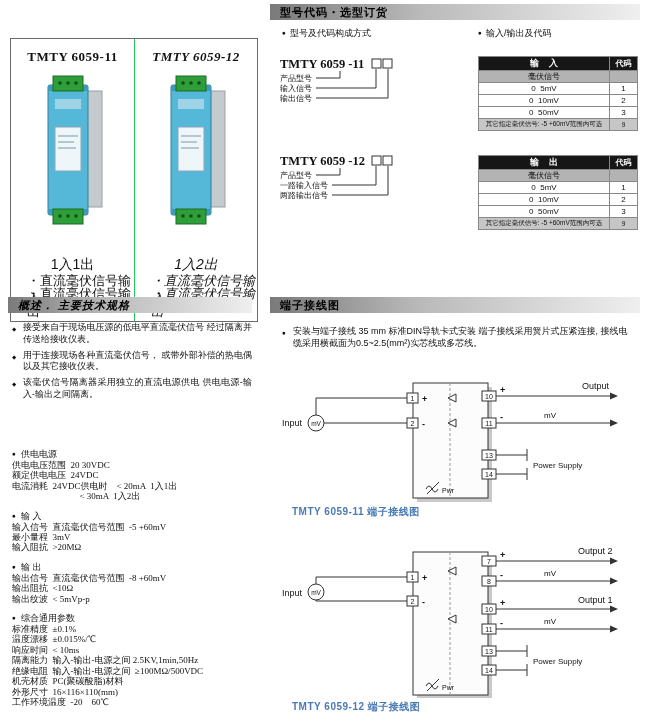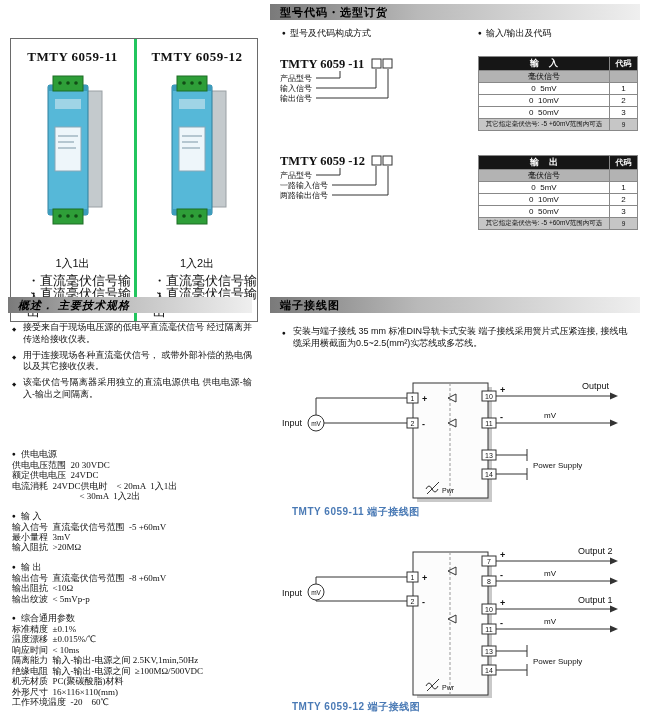--- a/index.html
+++ b/index.html
@@ -13,24 +13,24 @@
   
   .section-header {
     position:absolute; height:16px; line-height:16px;
     background:linear-gradient(90deg,#7a7a7a 0%,#b9b9b9 40%,#efefef 100%);
     color:#000; font-weight:bold; font-size:11px; padding-left:10px; letter-spacing:1px;
   }
 
   
   .products-box { position:absolute; left:10px; top:6px; width:248px; height:284px; display:flex; border:1px solid #6a6a6a; background:#fff;margin-top:32px; }
   .product-panel { width:50%; height:100%; position:relative; }
-  .product-panel + .product-panel { border-left:3px solid #22c55e; }
+  .product-panel + .product-panel { border-left:1px solid #22c55e;font-style:italic; }
   .product-title { margin-top:10px; text-align:center; font-family:"Liberation Serif","DejaVu Serif",serif; font-weight:bold; font-size:13px; letter-spacing:0.5px; }
   .device { position:absolute; top:36px; left:50%; transform:translateX(-50%); }
-  .io-label { position:absolute; top:217px; width:100%; text-align:center; font-size:11px; }
+  .io-label { position:absolute; top:217px; width:100%; text-align:center; font-size:14px; }
   .feature { position:absolute; left:16px; font-size:13px; }
   .f1 { top:233px; } .f2 { top:246px; }
 
   
   .bullet-item { position:absolute; font-size:9px; }
   .bullet-item .marker { font-size:6.5px; margin-right:4px; vertical-align:1px; }
 
   
   .sel-table { position:absolute; border-collapse:collapse; width:160px; table-layout:fixed; }
   .sel-table th, .sel-table td { border:1px solid #888; overflow:hidden; }

